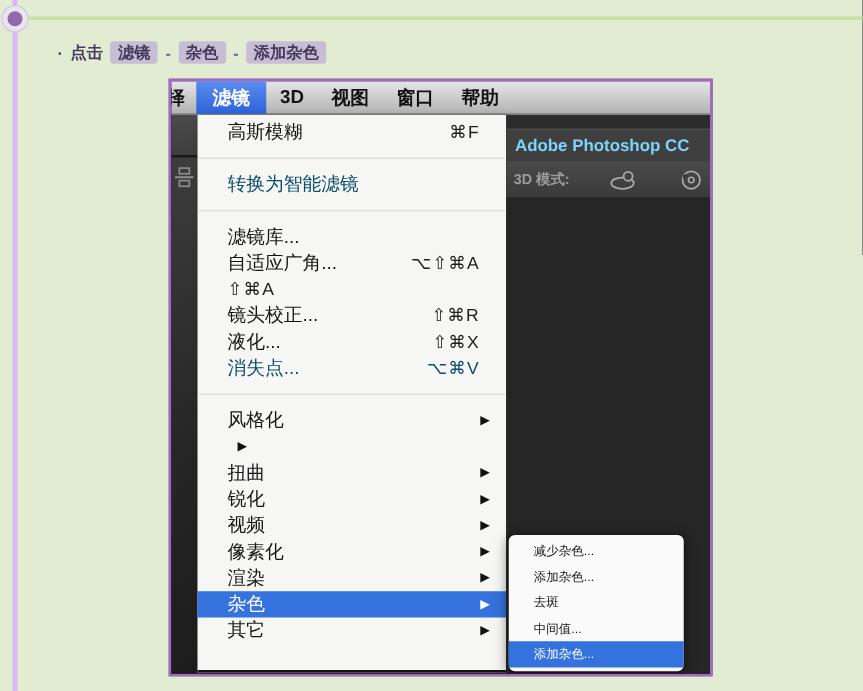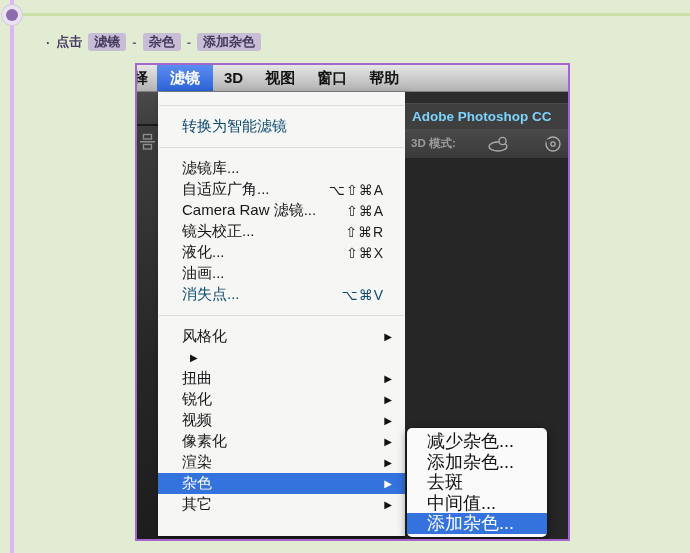--- a/index.html
+++ b/index.html
@@ -64,21 +64,21 @@
               display:flex; align-items:center; padding-left:6px; gap:31px;
               color:#9c9c9c; font-size:11.5px; font-weight:700; white-space:nowrap; overflow:hidden; }
   .mode-bar svg { flex:0 0 auto; }
   .canvas-area { position:absolute; top:66px; left:0; right:0; bottom:0; background:#262626; }
   
   .submenu { position:absolute; left:270px; top:336px; width:140px; height:109px; box-sizing:border-box;
              background:#fafafa; border-radius:5px; padding:3px 0;
              box-shadow:0 3px 10px rgba(0,0,0,0.55), 0 0 0 1px rgba(0,0,0,0.18);
              display:flex; flex-direction:column; }
   .sub-row { height:20.5px; flex:0 0 20.5px; display:flex; align-items:center;
-             padding-left:20px; font-size:18px; color:#151515; white-space:nowrap; }
+             padding-left:20px; font-size:10px; color:#151515; white-space:nowrap; }
   .sub-row.selected { background:#3472dd; color:#fff; }
 </style>
 </head>
 <body>
 
 <div class="tl-vline"></div>
 <div class="tl-hline"></div>
 <div class="tl-marker">
   <div class="dot"></div>
 </div>
@@ -116,20 +116,25 @@
       <div class="strip-line"></div>
       <svg class="align-ic" width="15" height="20" viewBox="0 0 15 20">
         <rect x="3.5" y="2.5" width="8" height="4.5" fill="none" stroke="#8f8f8f" stroke-width="1.3"></rect>
         <line x1="0" y1="9.8" x2="15" y2="9.8" stroke="#8f8f8f" stroke-width="1.5"></line>
         <rect x="3.5" y="12.5" width="8" height="4.5" fill="none" stroke="#8f8f8f" stroke-width="1.3"></rect>
       </svg>
     </div>
 
     <div class="dropdown">
 
+    <div class="menu-row">
+          <span class="lbl">高斯模糊</span>
+          <span class="sc">⌘F</span>
+          <span class="ar"></span>
+        </div>
         <div class="menu-sep">
           <div class="sep-line"></div>
         </div>
         <div class="menu-row disabled">
           <span class="lbl">转换为智能滤镜</span>
           <span class="sc"></span>
           <span class="ar"></span>
         </div>
         <div class="menu-sep">
           <div class="sep-line"></div>
@@ -138,37 +143,31 @@
           <span class="lbl">滤镜库...</span>
           <span class="sc"></span>
           <span class="ar"></span>
         </div>
         <div class="menu-row">
           <span class="lbl">自适应广角...</span>
           <span class="sc">⌥⇧⌘A</span>
           <span class="ar"></span>
         </div>
         <div class="menu-row">
-          <span class="lbl">Camera Raw 滤镜...</span>
           <span class="sc">⇧⌘A</span>
           <span class="ar"></span>
         </div>
         <div class="menu-row">
           <span class="lbl">镜头校正...</span>
           <span class="sc">⇧⌘R</span>
           <span class="ar"></span>
         </div>
         <div class="menu-row">
           <span class="lbl">液化...</span>
           <span class="sc">⇧⌘X</span>
-          <span class="ar"></span>
-        </div>
-        <div class="menu-row">
-          <span class="lbl">油画...</span>
-          <span class="sc"></span>
           <span class="ar"></span>
         </div>
         <div class="menu-row disabled">
           <span class="lbl">消失点...</span>
           <span class="sc">⌥⌘V</span>
           <span class="ar"></span>
         </div>
         <div class="menu-sep">
           <div class="sep-line"></div>
         </div>

